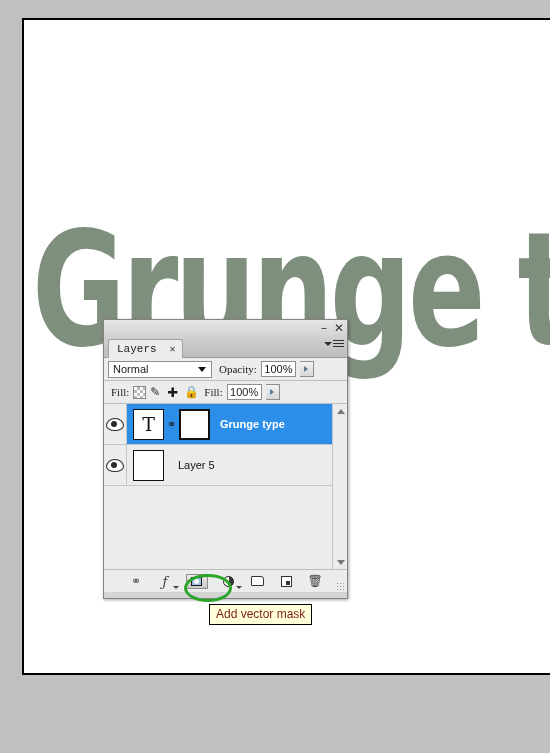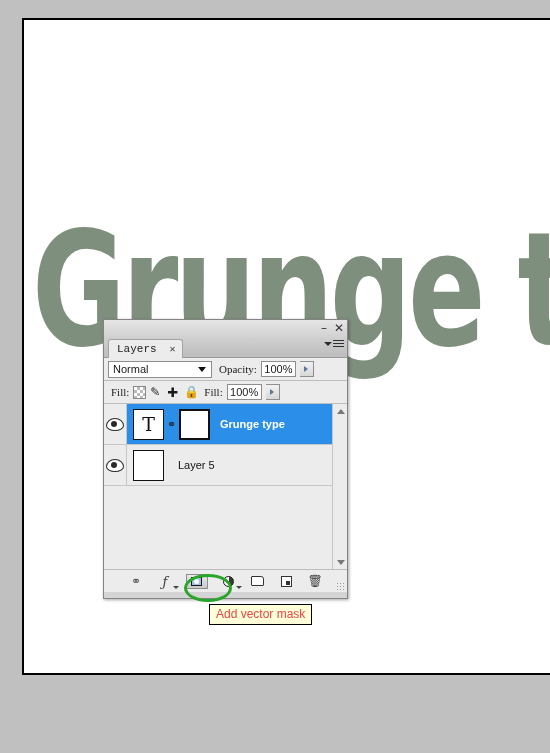--- a/index.html
+++ b/index.html
@@ -393,21 +393,21 @@
     pointer-events: none;
   }
   #tooltip {
     position: absolute;
     left: 209px;
     top: 604px;
     background: #ffffd9;
     border: 1px solid #000000;
     padding: 2px 6px 3px 6px;
     font-size: 12px;
-    color: #ef4444;
+    color: #7f1d1d;
     white-space: nowrap;
   }
 </style>
 </head>
 <body>
 
 <div id="canvas-area">
   <div id="artwork-text">Grunge type</div>
 </div>
 

